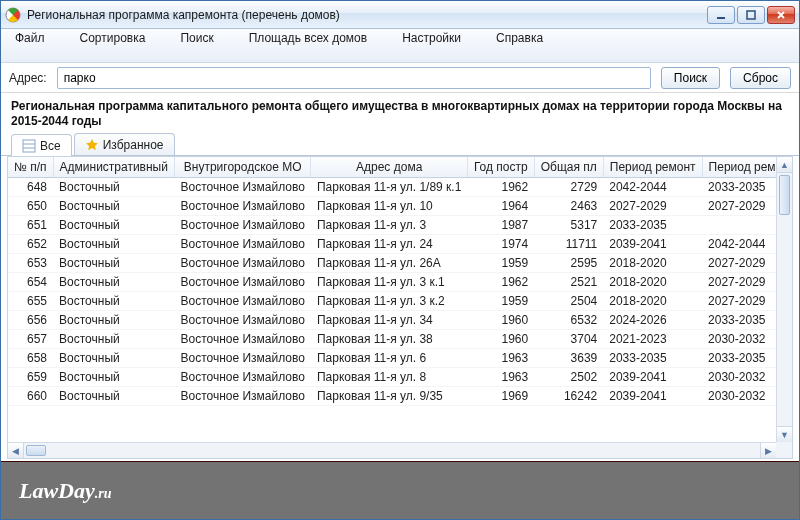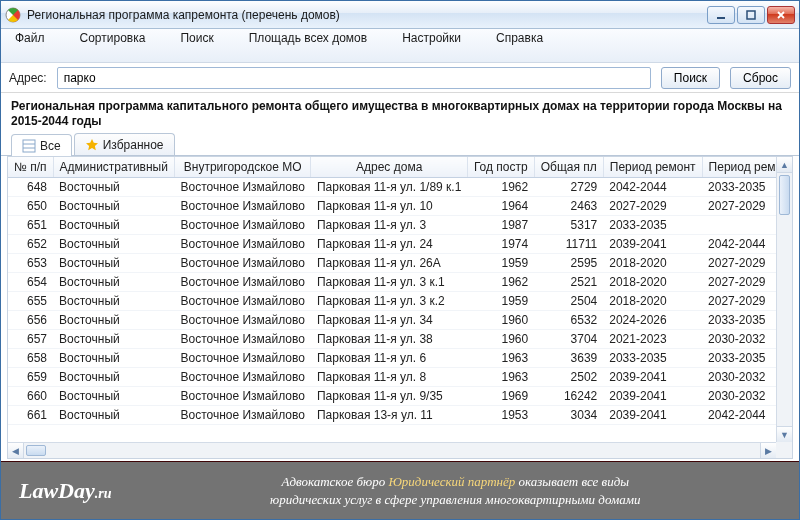--- a/index.html
+++ b/index.html
@@ -241,49 +241,35 @@
             <tr>
               <td class="num">660</td>
               <td>Восточный</td>
               <td>Восточное Измайлово</td>
               <td>Парковая 11-я ул. 9/35</td>
               <td class="num">1969</td>
               <td class="num">16242</td>
               <td>2039-2041</td>
               <td>2030-2032</td>
             </tr>
-            <tr>
-              <td class="num">661</td>
-              <td>Восточный</td>
-              <td>Восточное Измайлово</td>
-              <td>Парковая 13-я ул. 11</td>
-              <td class="num">1953</td>
-              <td class="num">3034</td>
-              <td>2039-2041</td>
-              <td>2042-2044</td>
-            </tr>
           </tbody>
       </table>
     </div>
     <div class="vscroll">
       <div class="arrow">▲</div>
       <div class="thumb"></div>
       <div class="arrow bot">▼</div>
     </div>
     <div class="hscroll">
       <div class="arrow">◀</div>
       <div class="thumb"></div>
       <div class="arrow right">▶</div>
     </div>
     <div class="corner"></div>
   </div>
 
   <div class="banner">
     <div class="logo">
       <span>LawDay</span><span class="ru">.ru</span>
     </div>
-    <div class="ad-text">
-      <span>Адвокатское бюро </span><span class="hl">Юридический партнёр </span><span>оказывает все виды</span><br>
-      <span>юридических услуг в сфере управления многоквартирными домами</span>
-    </div>
   </div>
 
 </div>
 
 </body></html>

